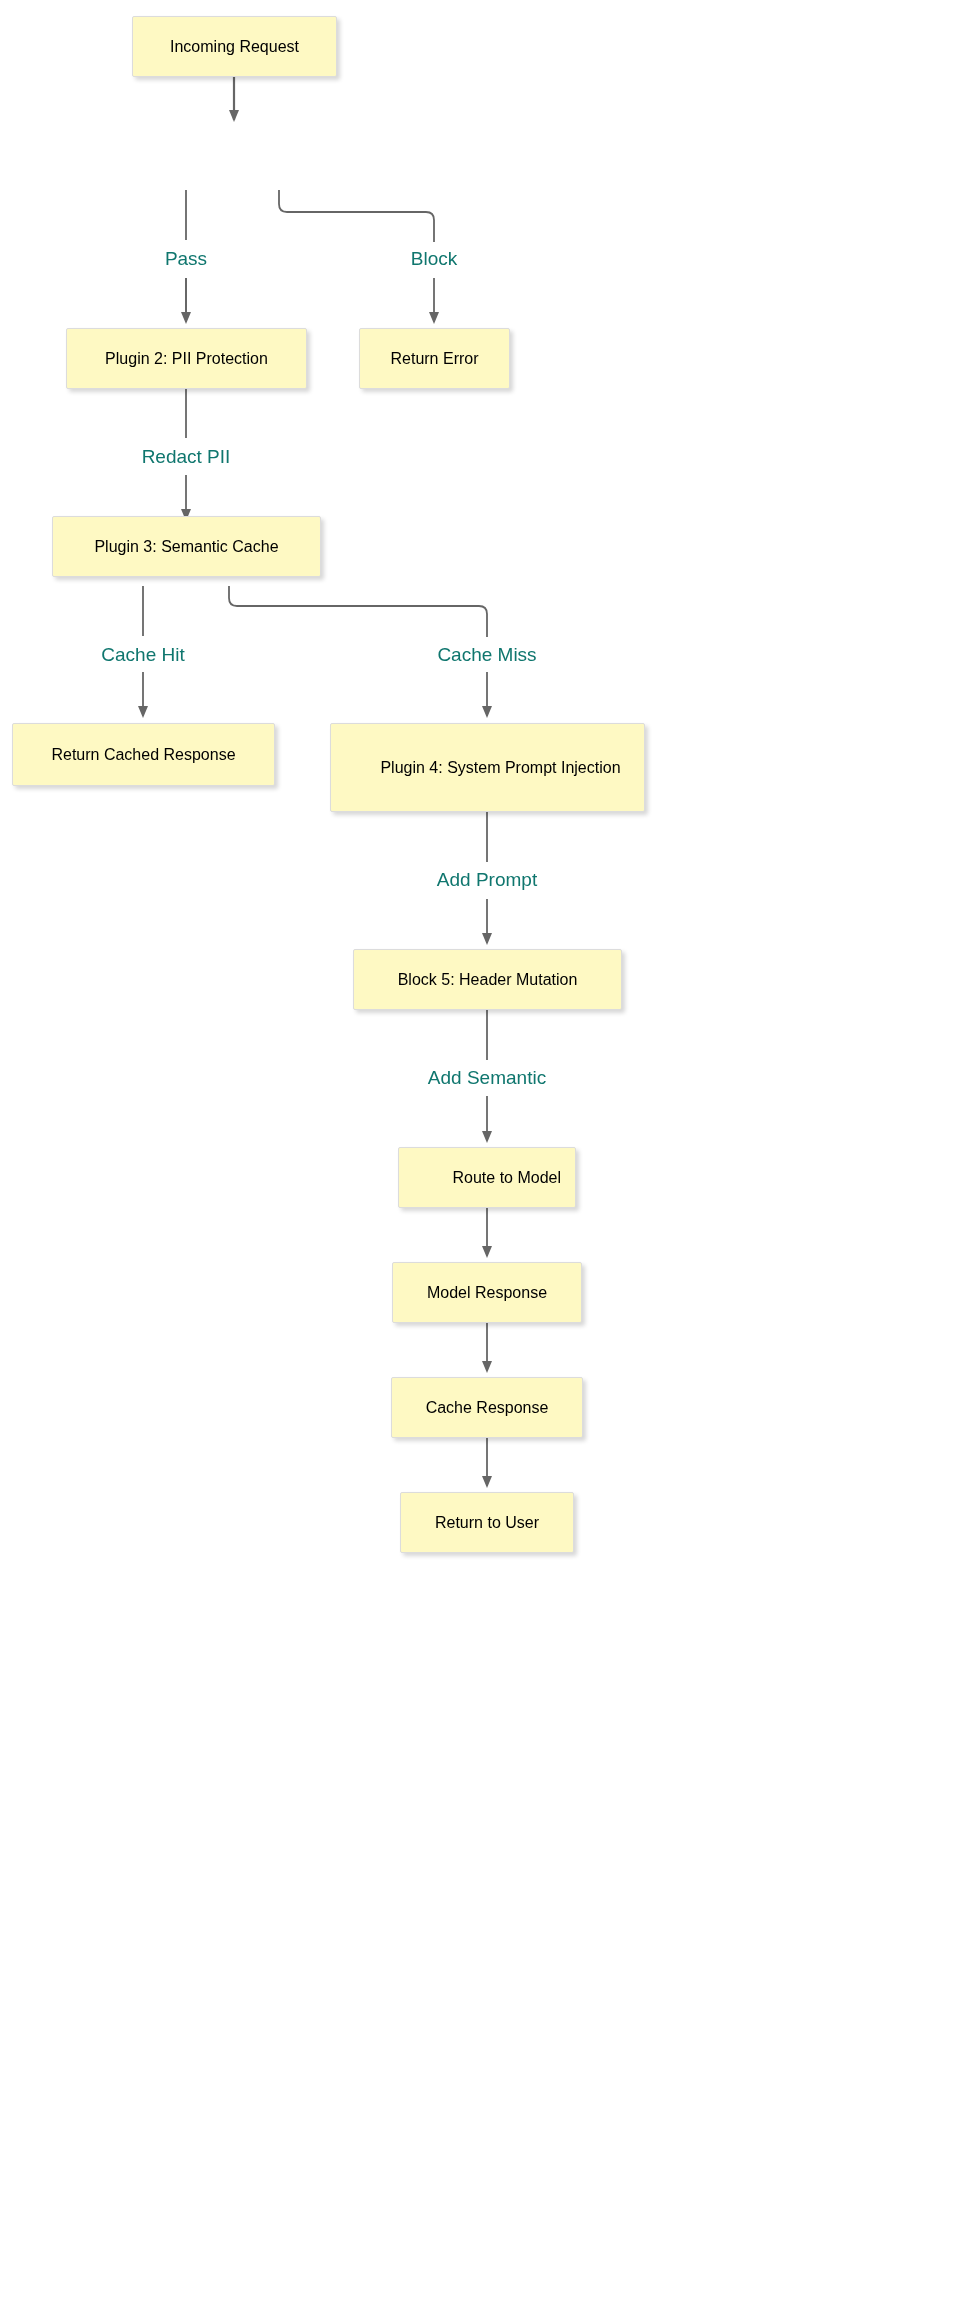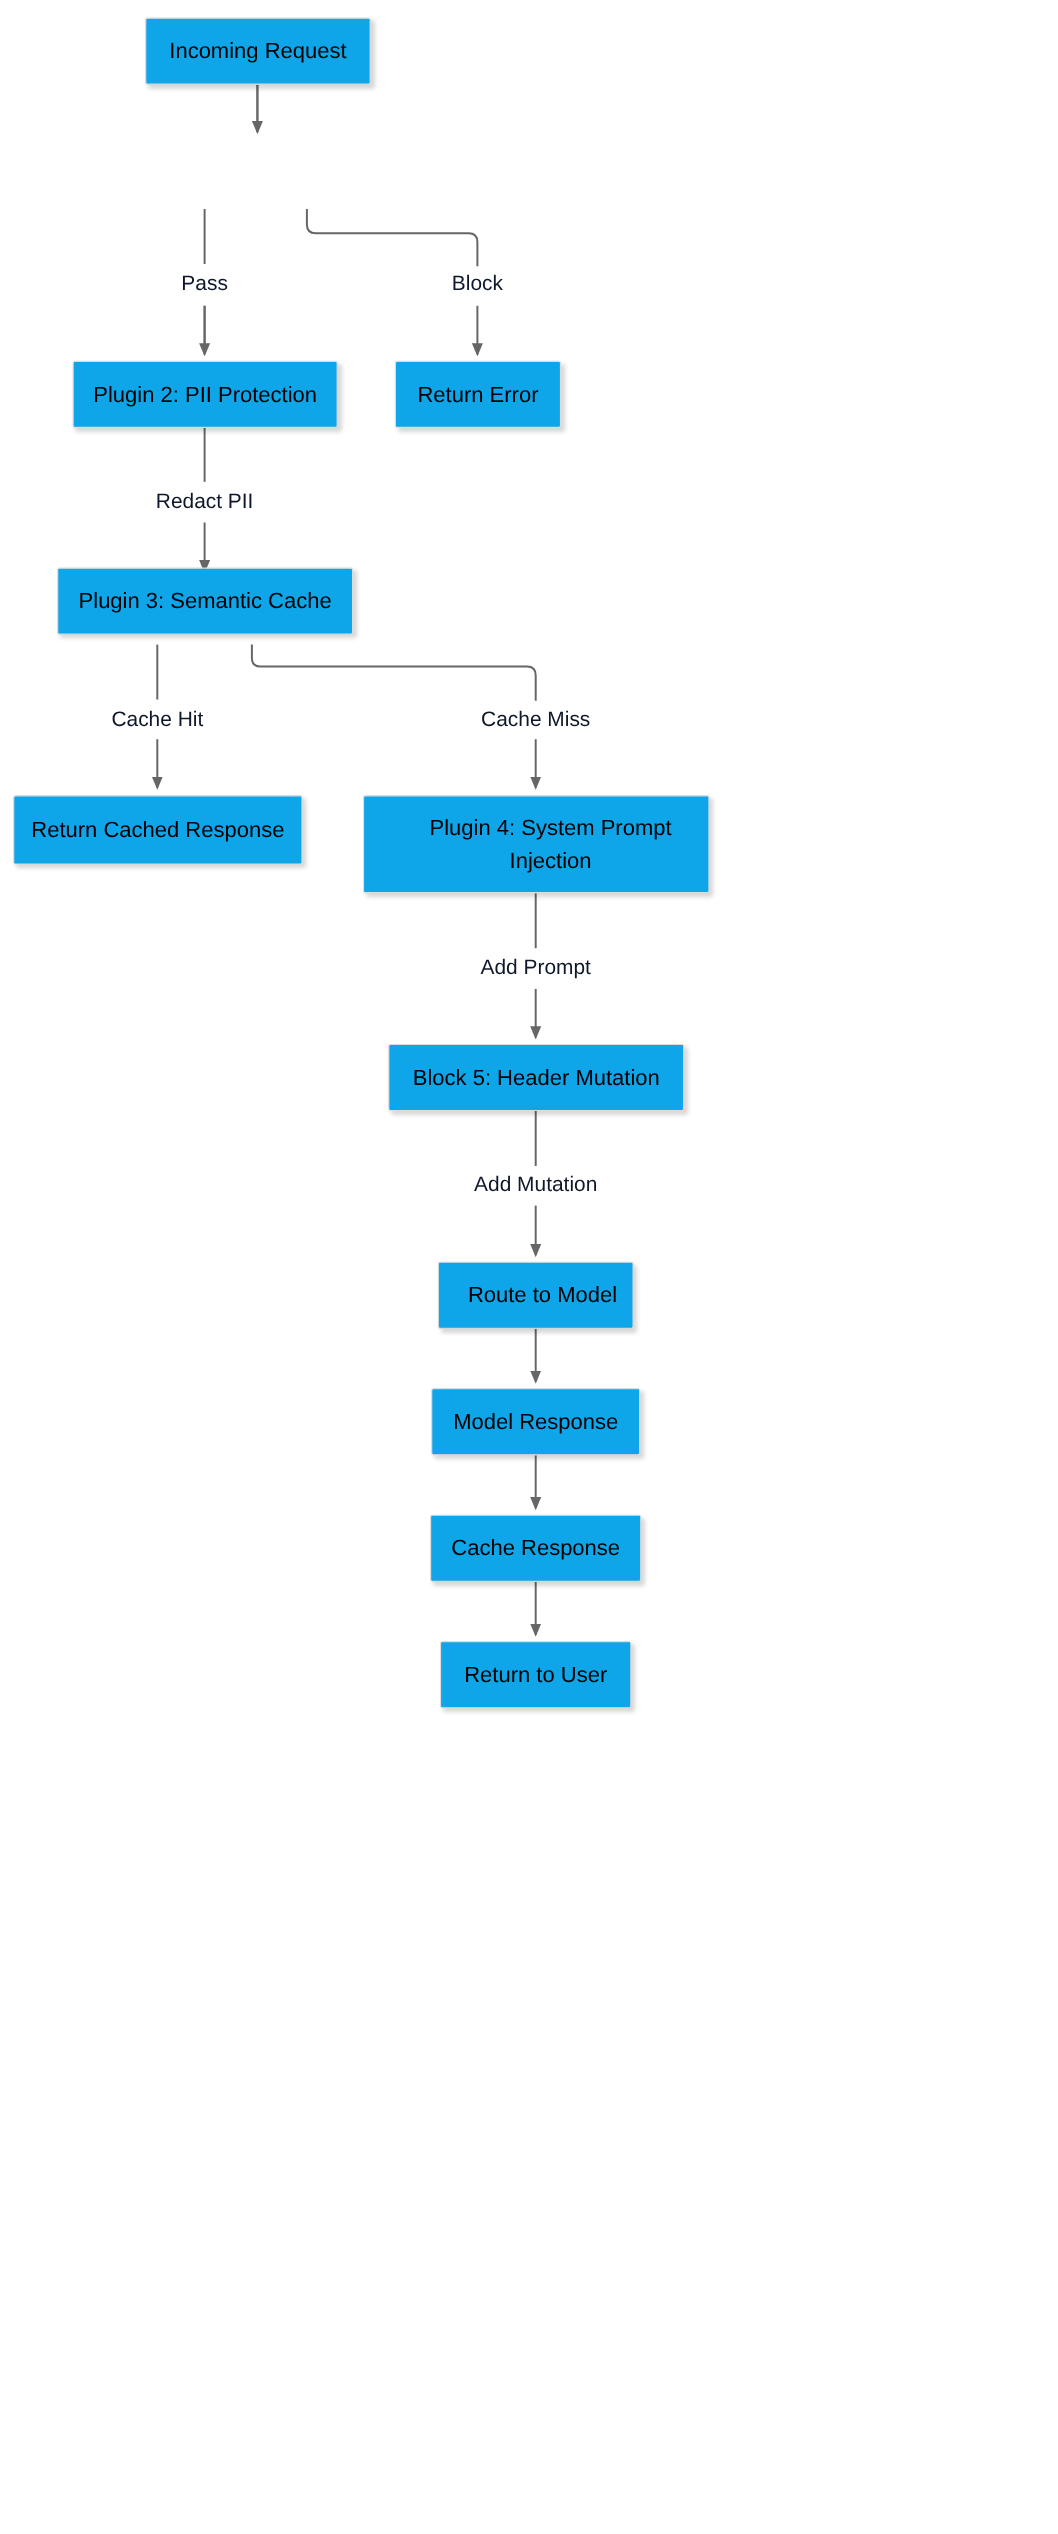--- a/index.html
+++ b/index.html
@@ -24,42 +24,42 @@
   
   #edge-layer {
     position: absolute;
     left: 0; top: 0;
     width: 962px;
     height: 2304px;
     pointer-events: none;
   }
   .node {
     position: absolute;
-    background: #0ea5e9;
+    background: #fef9c3;
     border: 1px solid #dcdcdc;
     border-radius: 2px;
     box-shadow: 3px 3px 4px rgba(0,0,0,0.16);
     display: flex;
     align-items: center;
     justify-content: center;
     text-align: center;
     color: #000000;
-    font-size: 20px;
+    font-size: 16px;
     line-height: 30px;
     font-family: "Liberation Sans", sans-serif;
     padding: 4px 14px;
   }
   .node-label {
     display: block;
     width: 100%;
     white-space: pre-line;
   }
   .edge-label {
     position: absolute;
-    color: #0f172a;
+    color: #0f766e;
     font-size: 19px;
     line-height: 22px;
     font-family: "Liberation Sans", sans-serif;
     background: #ffffff;
     padding: 0 4px;
     white-space: nowrap;
     transform: translateX(-50%);
     text-align: center;
   }
 </style>
@@ -155,15 +155,15 @@
   <div class="edge-label" style="left:434px; top:248px;">Block</div>
 
   <div class="edge-label" style="left:186px; top:446px;">Redact PII</div>
 
   <div class="edge-label" style="left:143px; top:644px;">Cache Hit</div>
 
   <div class="edge-label" style="left:487px; top:644px;">Cache Miss</div>
 
   <div class="edge-label" style="left:487px; top:869px;">Add Prompt</div>
 
-  <div class="edge-label" style="left:487px; top:1067px;">Add Mutation</div>
+  <div class="edge-label" style="left:487px; top:1067px;">Add Semantic</div>
 
 </div>
 
 </body></html>

